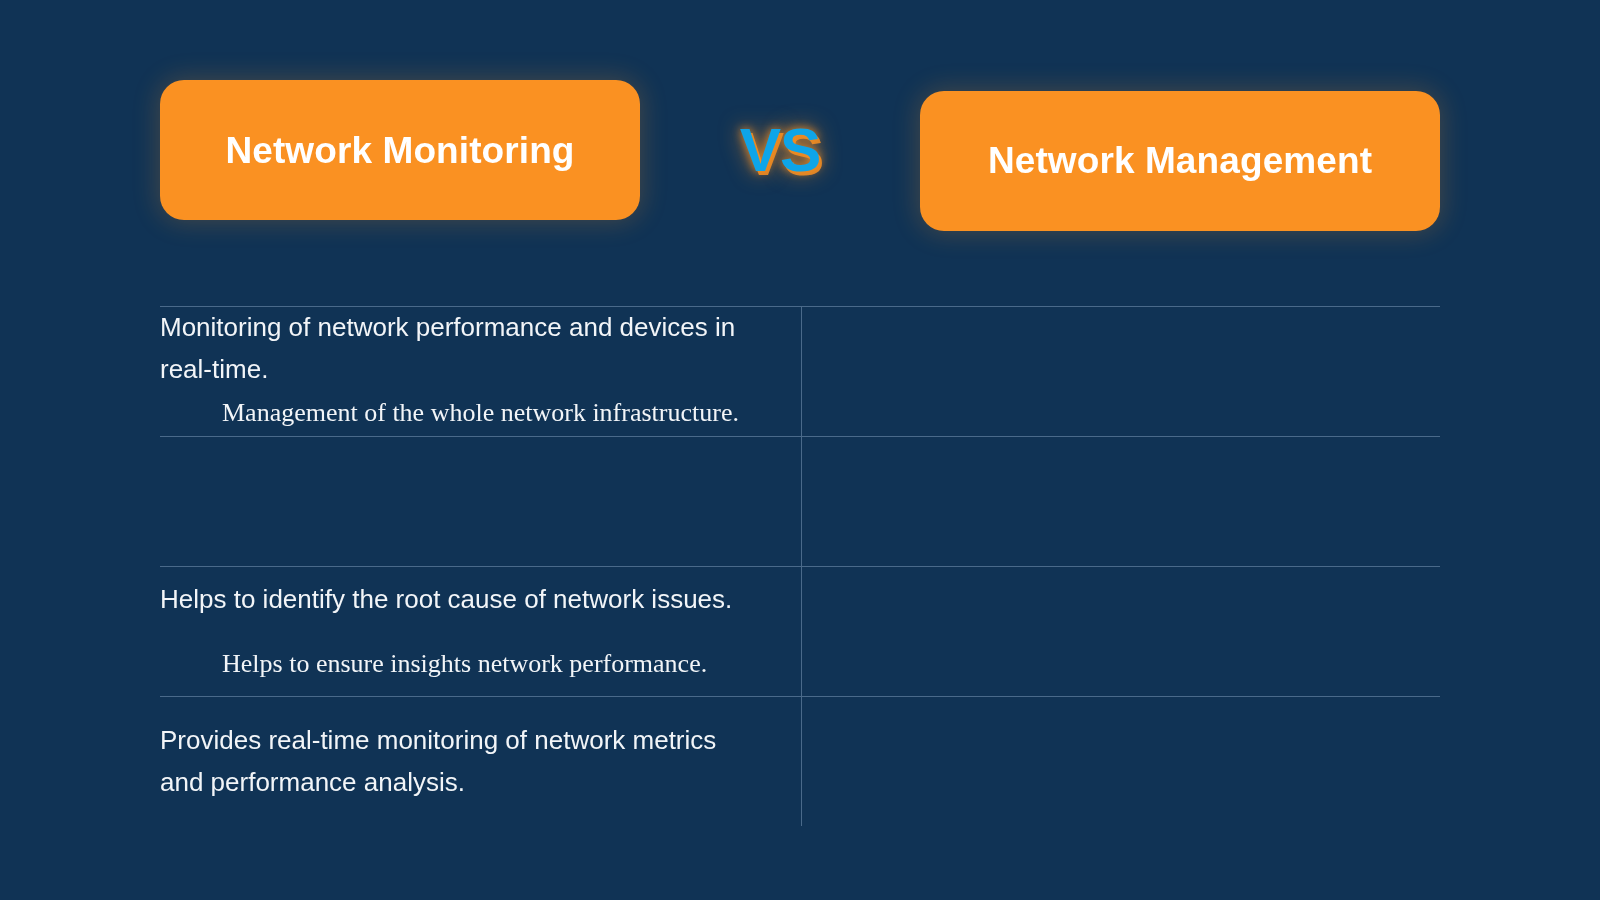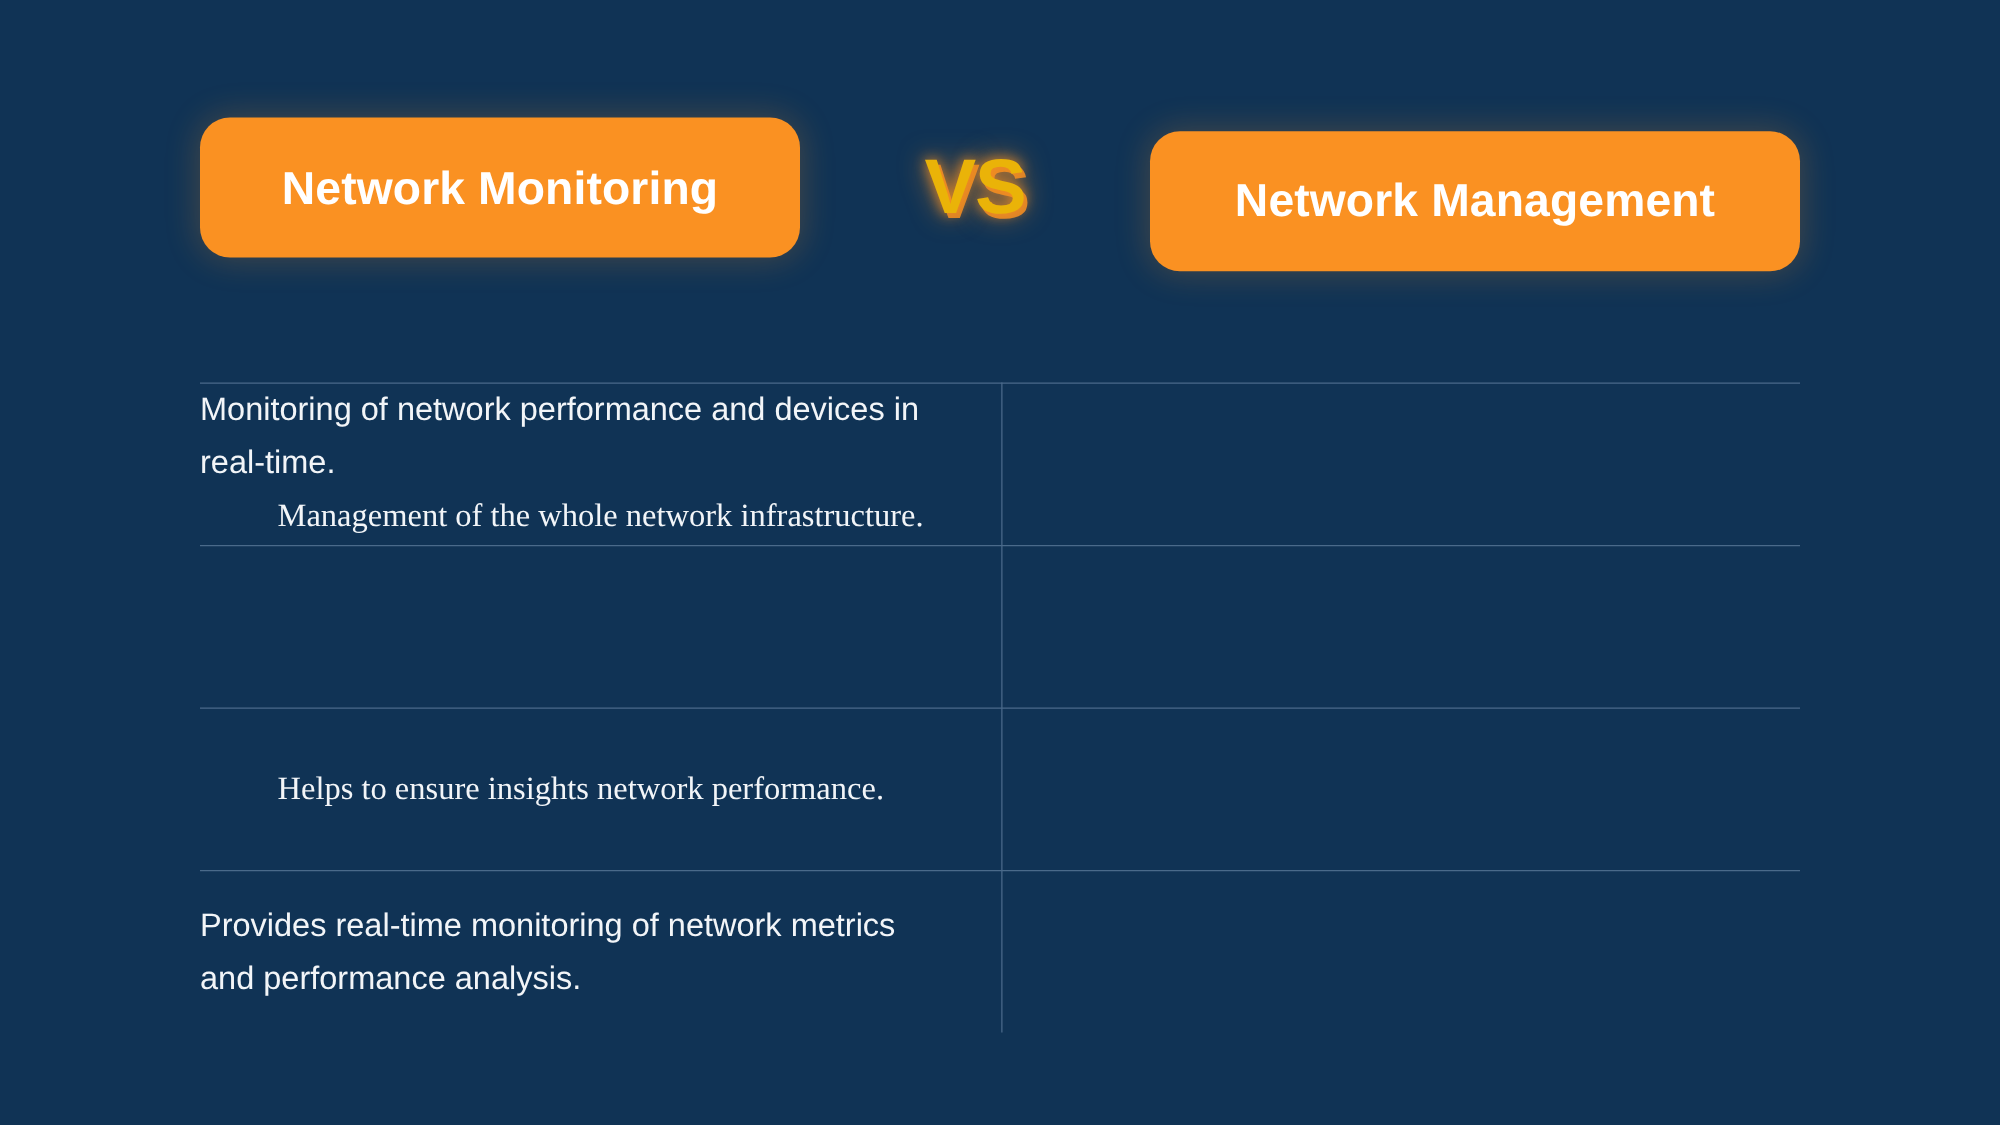--- a/index.html
+++ b/index.html
@@ -32,42 +32,42 @@
     width:1280px;
     height:112px;
     display:flex;
     align-items:center;
     justify-content:space-between;
   }
 
   .pill {
     background:#FA9122;
     border-radius:24px;
-    height:112px;
+    height:140px;
     display:flex;
     align-items:center;
     justify-content:center;
     padding:0 44px;
     box-shadow:0 0 26px 2px rgba(250,145,34,0.22);
   }
 
   .pill-left  { width:480px; }
   .pill-right { width:520px;margin-top:21px; }
 
   .pill-label {
     color:#FFFFFF;
     font-size:37px;
     font-weight:bold;
     letter-spacing:0.1px;
     white-space:nowrap;
     line-height:1;
   }
 
   .vs {
-    color:#eab308;
+    color:#0ea5e9;
     font-size:62px;
     font-weight:bold;
     letter-spacing:-1px;
     line-height:1;
     text-shadow:
        0 0 10px rgba(250,145,34,0.95),
        0 0 22px rgba(250,145,34,0.75),
        3px 4px 0 rgba(250,145,34,0.85);
   }
 
@@ -158,20 +158,23 @@
       <div class="cell cell-left">
         <span class="cell-text">Monitoring of network performance and devices in real-time.</span>
       </div>
       <div class="cell cell-right">
         <span class="cell-text">Management of the whole network infrastructure.</span>
       </div>
     </div>
 
 
     <div class="row" style="top:260px;">
+      <div class="cell cell-left">
+        <span class="cell-text">Helps to identify the root cause of network issues.</span>
+      </div>
       <div class="cell cell-right">
         <span class="cell-text">Helps to ensure insights network performance.</span>
       </div>
     </div>
 
     <div class="row" style="top:390px;justify-content:flex-end;">
       <div class="cell cell-left">
         <span class="cell-text">Provides real-time monitoring of network metrics and performance analysis.</span>
       </div>
     </div>

